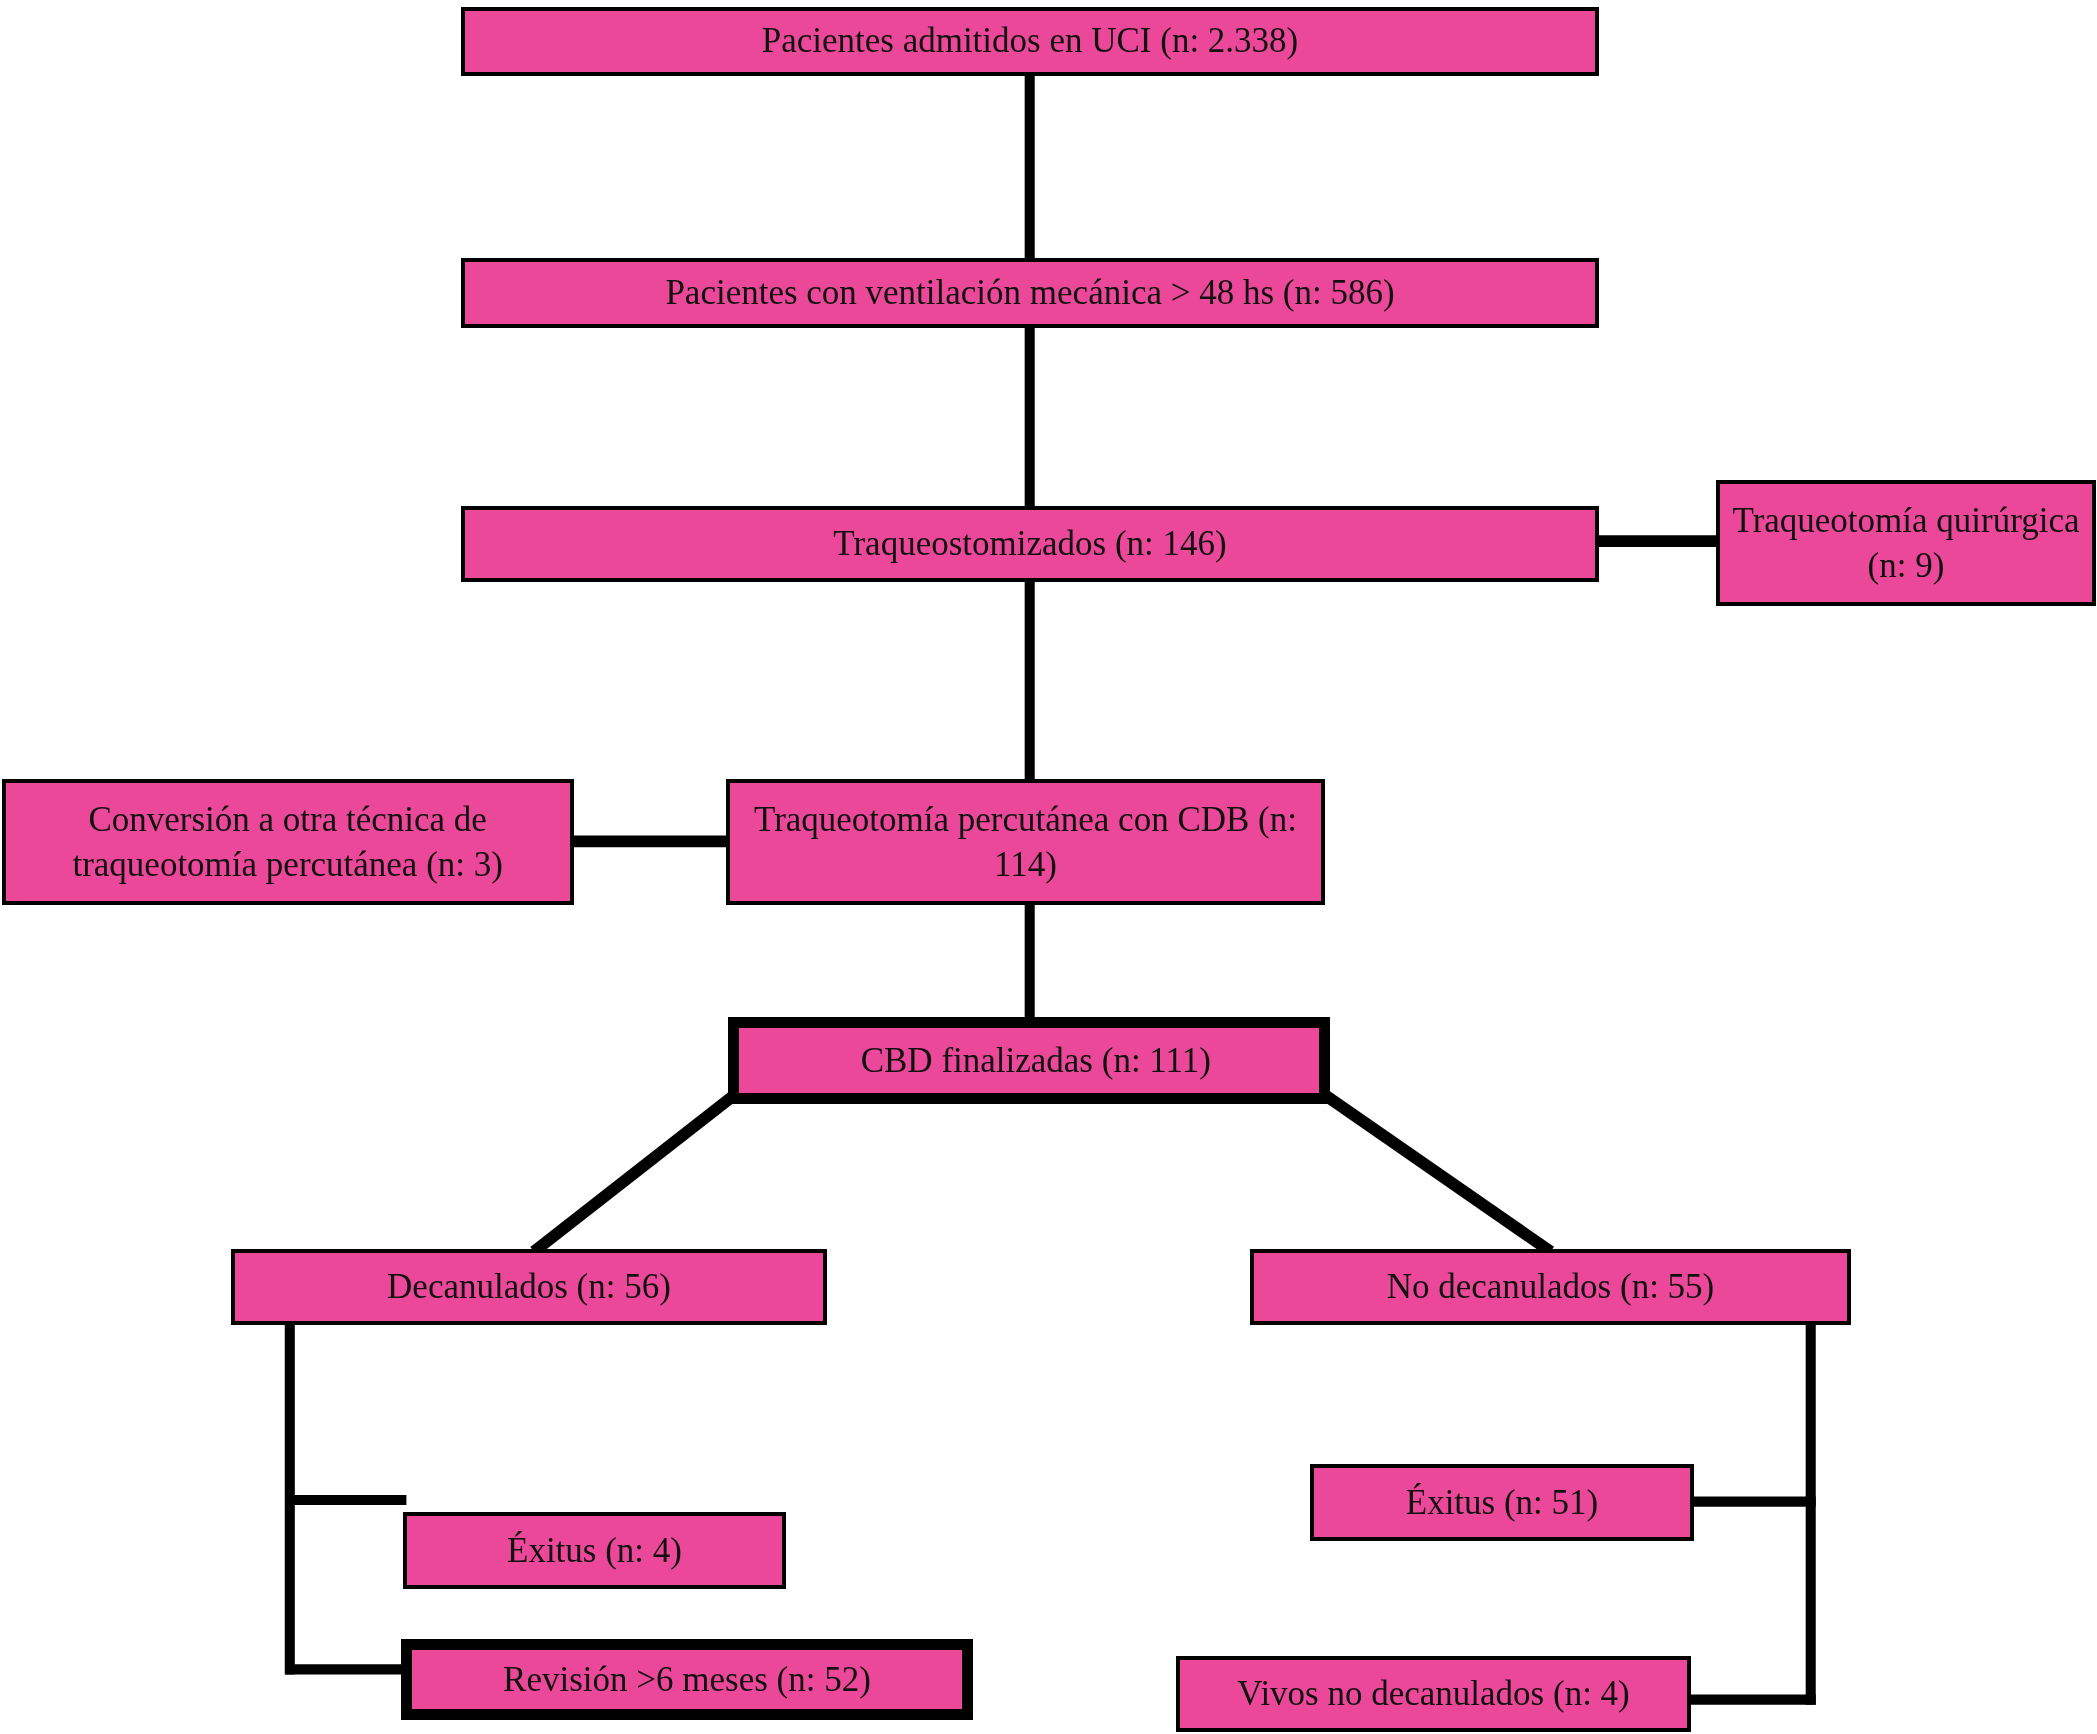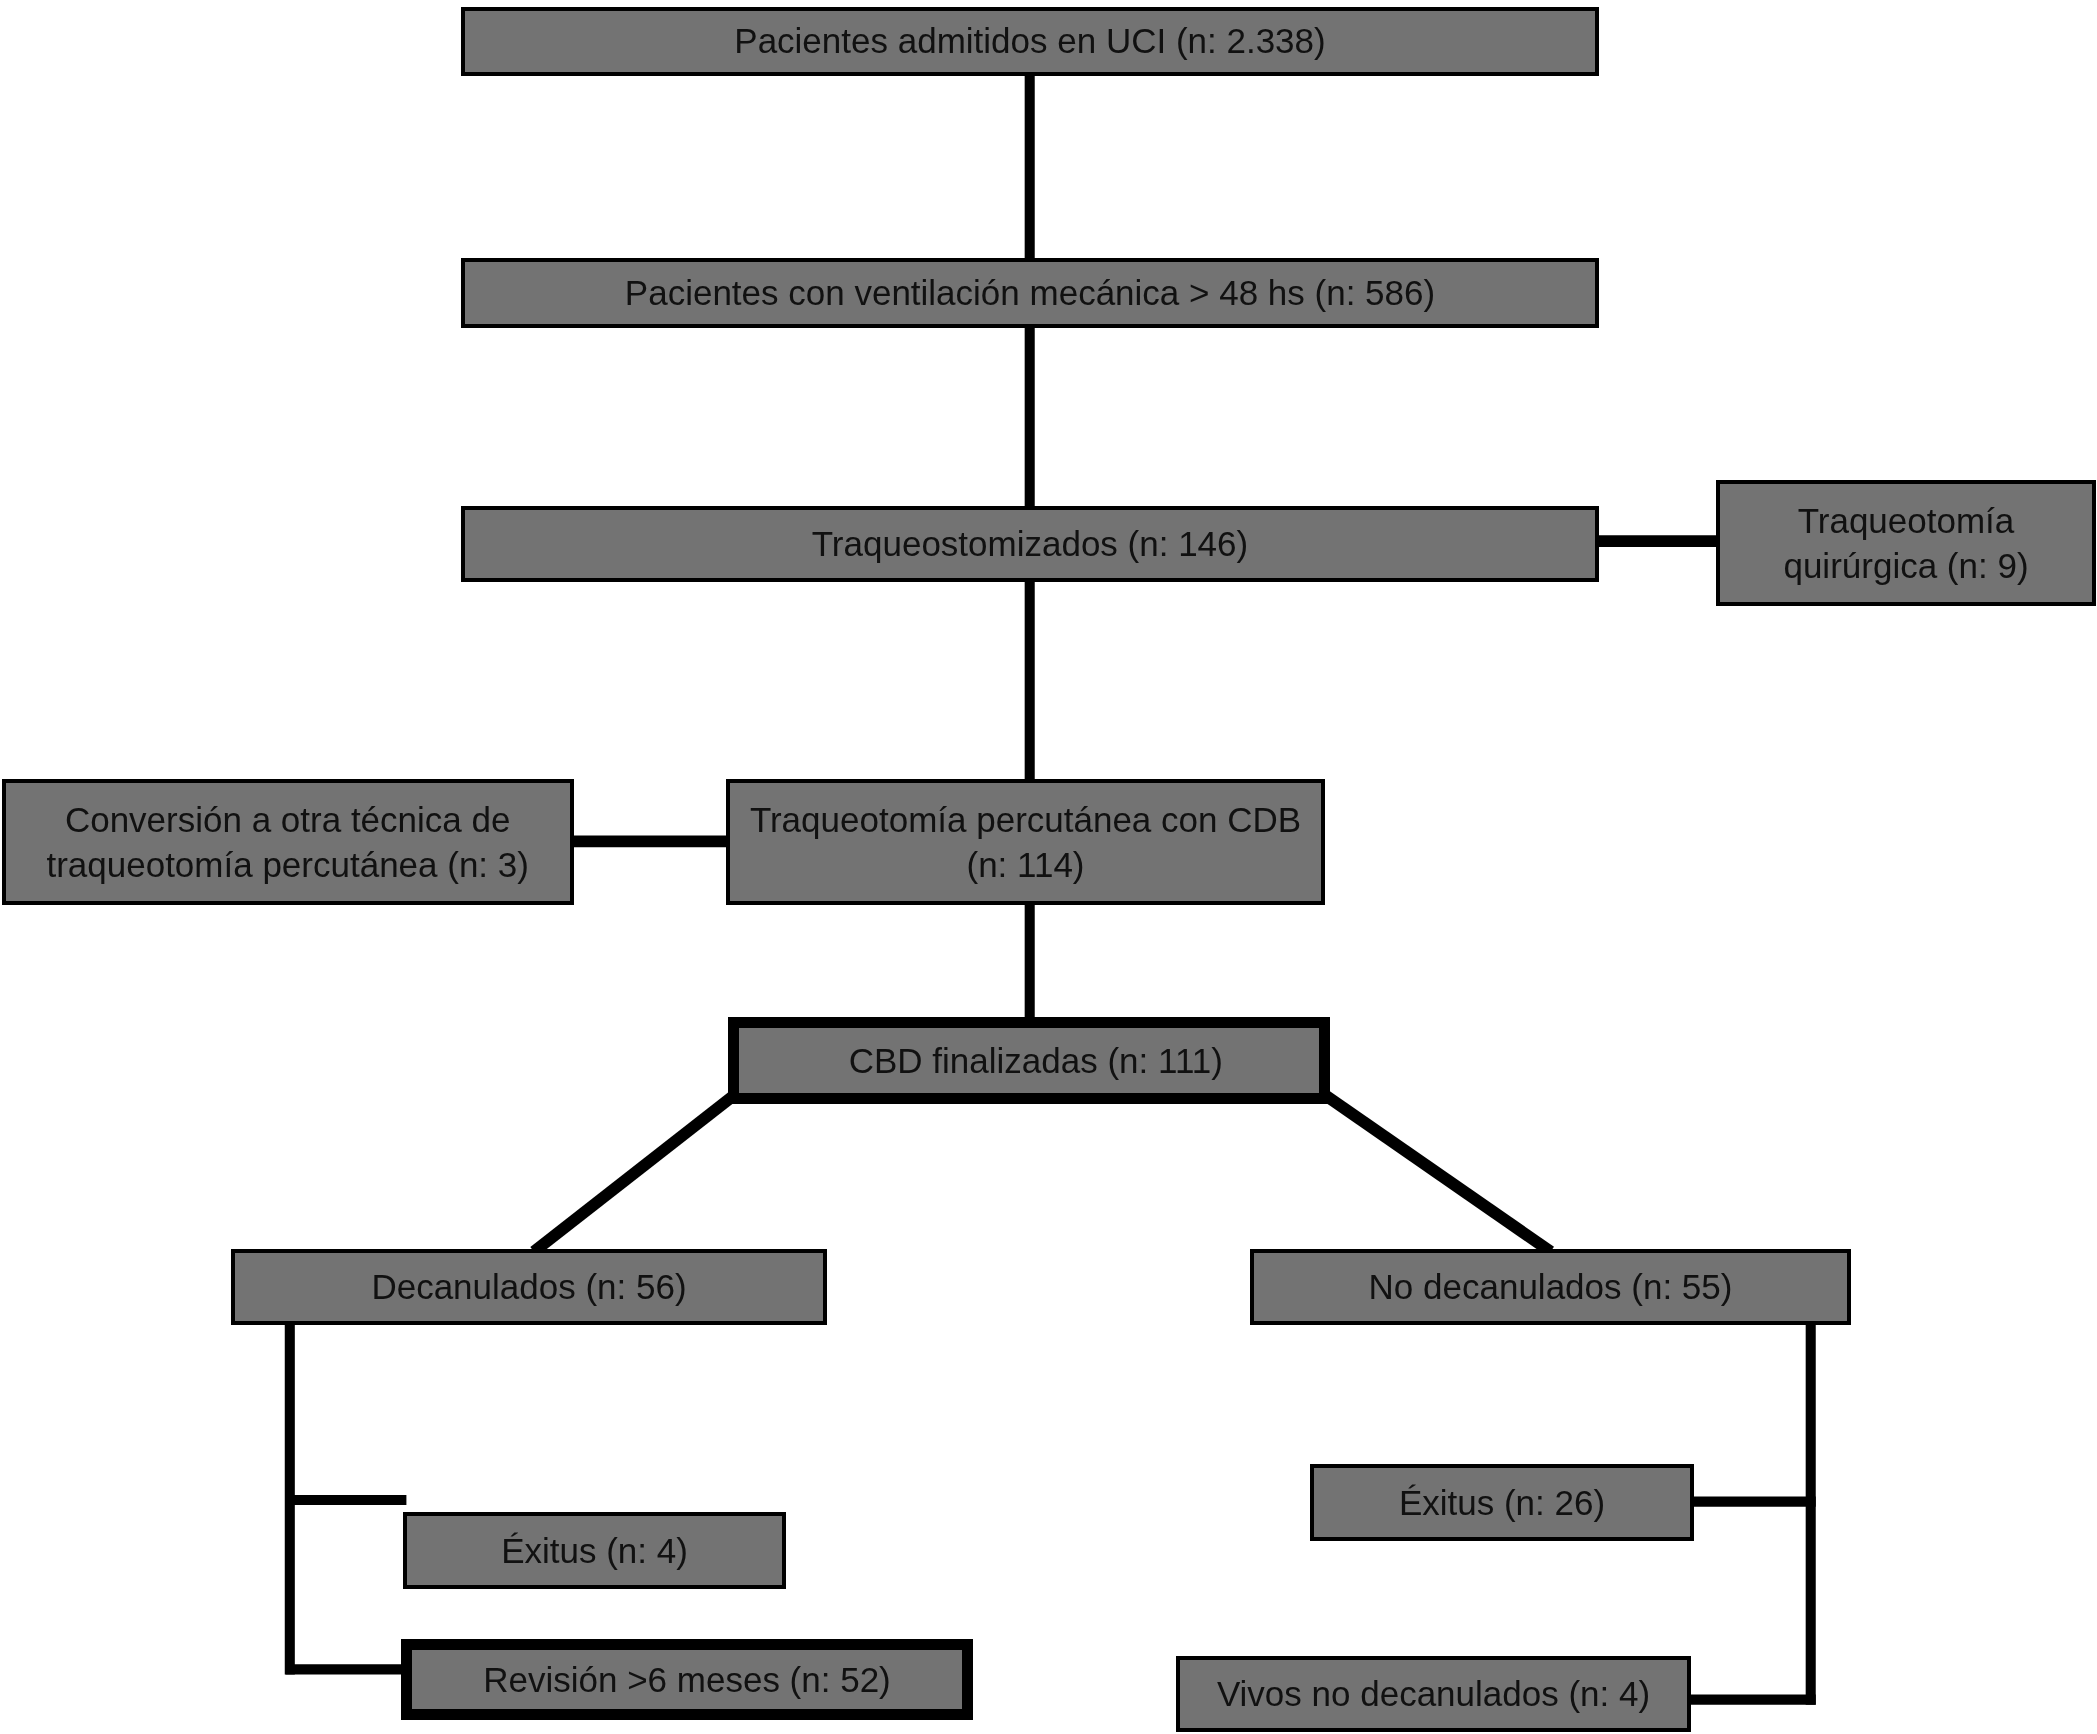--- a/index.html
+++ b/index.html
@@ -17,29 +17,30 @@
   }
   #connectors {
     position: absolute;
     left: 0; top: 0;
     width: 2098px;
     height: 1734px;
   }
   .node {
     position: absolute;
     box-sizing: border-box;
-    background: #737373;
+    background: #ec4899;
     border: 4.2px solid #000000;
     display: flex;
     align-items: center;
     justify-content: center;
     text-align: center;
     font-size: 35px;
     line-height: 1.3;
     padding: 0 8.4px;
+    font-family: Liberation Serif, serif;
   }
   .node.bold-border {
     border-width: 11px;
   }
   
   .n-uci      { left: 461px;  top: 6.7px;    width: 1138px; height: 69px;  }
   .n-vm       { left: 461px;  top: 258px;  width: 1138px; height: 70px;  }
   .n-traq     { left: 461px;  top: 506px;  width: 1138px; height: 76px;  }
   .n-quir     { left: 1716px; top: 480px;  width: 380px;  height: 126px; }
   .n-conv     { left: 1.7px;    top: 779px;  width: 572px;  height: 126px; }
@@ -82,18 +83,18 @@
   <div class="node n-uci">Pacientes admitidos en UCI (n: 2.338)</div>
   <div class="node n-vm">Pacientes con ventilación mecánica &gt; 48 hs (n: 586)</div>
   <div class="node n-traq">Traqueostomizados (n: 146)</div>
   <div class="node n-quir">Traqueotomía quirúrgica (n: 9)</div>
   <div class="node n-conv">Conversión a otra técnica de traqueotomía percutánea (n: 3)</div>
   <div class="node n-cdb">Traqueotomía percutánea con CDB (n: 114)</div>
   <div class="node n-cbdfin bold-border">CBD finalizadas (n: 111)</div>
   <div class="node n-decan">Decanulados (n: 56)</div>
   <div class="node n-nodecan">No decanulados (n: 55)</div>
   <div class="node n-exitus4">Éxitus (n: 4)</div>
-  <div class="node n-exitus51">Éxitus (n: 26)</div>
+  <div class="node n-exitus51">Éxitus (n: 51)</div>
   <div class="node n-revision bold-border">Revisión &gt;6 meses (n: 52)</div>
   <div class="node n-vivos">Vivos no decanulados (n: 4)</div>
 
 </div>
 
 
 </body></html>

